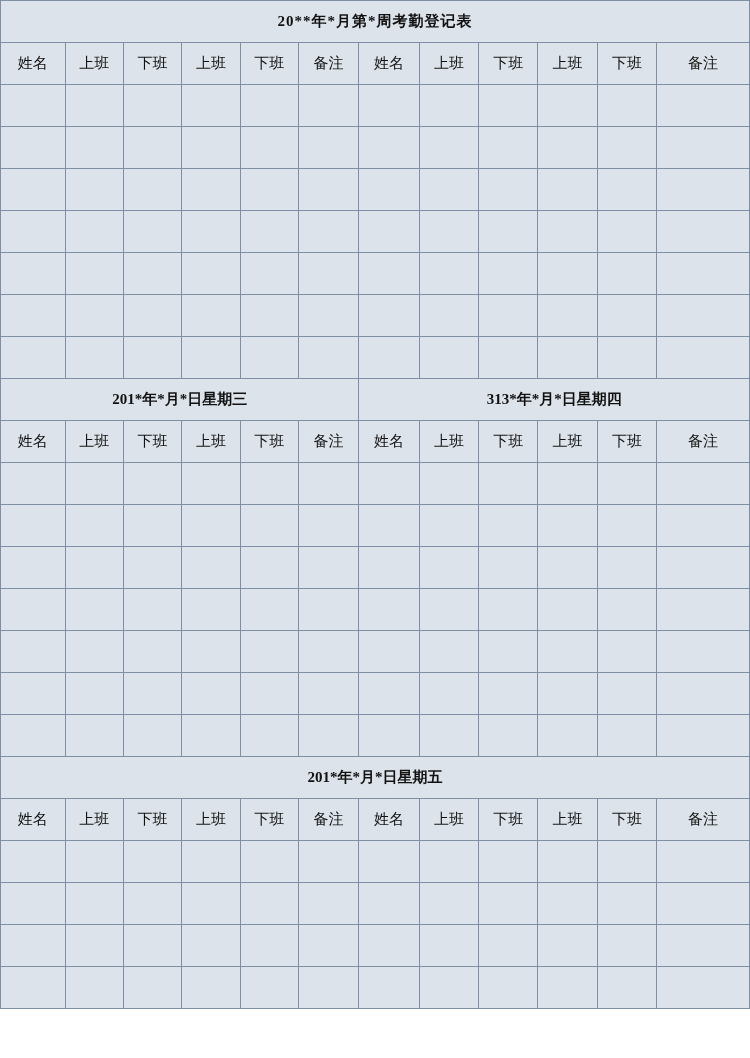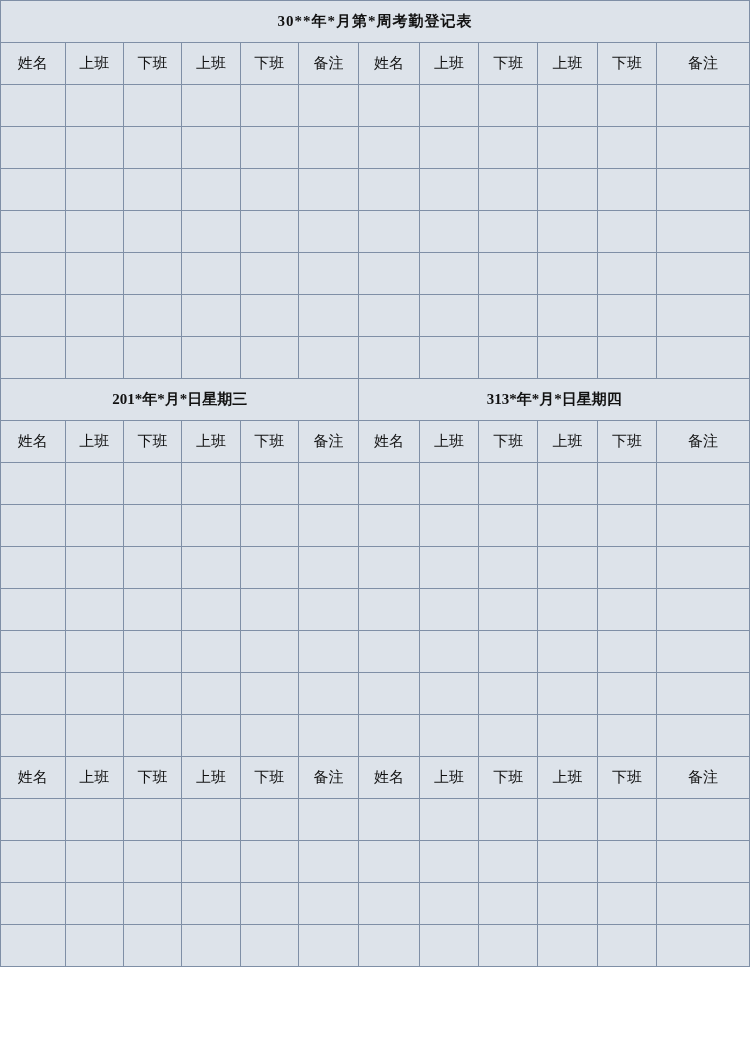--- a/index.html
+++ b/index.html
@@ -99,21 +99,21 @@
       <col class="c-name2">
         <col class="c-time2">
         <col class="c-time2">
         <col class="c-time2">
         <col class="c-time2">
         <col class="c-note2">
     </colgroup>
     <tbody>
 
       <tr>
-        <td class="title-cell" colspan="12">30**年*月第*周考勤登记表</td>
+        <td class="title-cell" colspan="12">20**年*月第*周考勤登记表</td>
       </tr>
 
       <tr>
         <td class="col-head">姓名</td>
         <td class="col-head">上班</td>
         <td class="col-head">下班</td>
         <td class="col-head">上班</td>
         <td class="col-head">下班</td>
         <td class="col-head">备注</td>
         <td class="col-head">姓名</td>
@@ -332,20 +332,23 @@
           <td class="blank-cell"></td>
           <td class="blank-cell"></td>
           <td class="blank-cell"></td>
           <td class="blank-cell"></td>
           <td class="blank-cell"></td>
           <td class="blank-cell"></td>
           <td class="blank-cell"></td>
           <td class="blank-cell"></td>
         </tr>
 
+      <tr>
+        <td class="day-head-light" colspan="12">201*年*月*日星期五</td>
+      </tr>
       <tr>
         <td class="col-head">姓名</td>
         <td class="col-head">上班</td>
         <td class="col-head">下班</td>
         <td class="col-head">上班</td>
         <td class="col-head">下班</td>
         <td class="col-head">备注</td>
         <td class="col-head">姓名</td>
         <td class="col-head">上班</td>
         <td class="col-head">下班</td>

